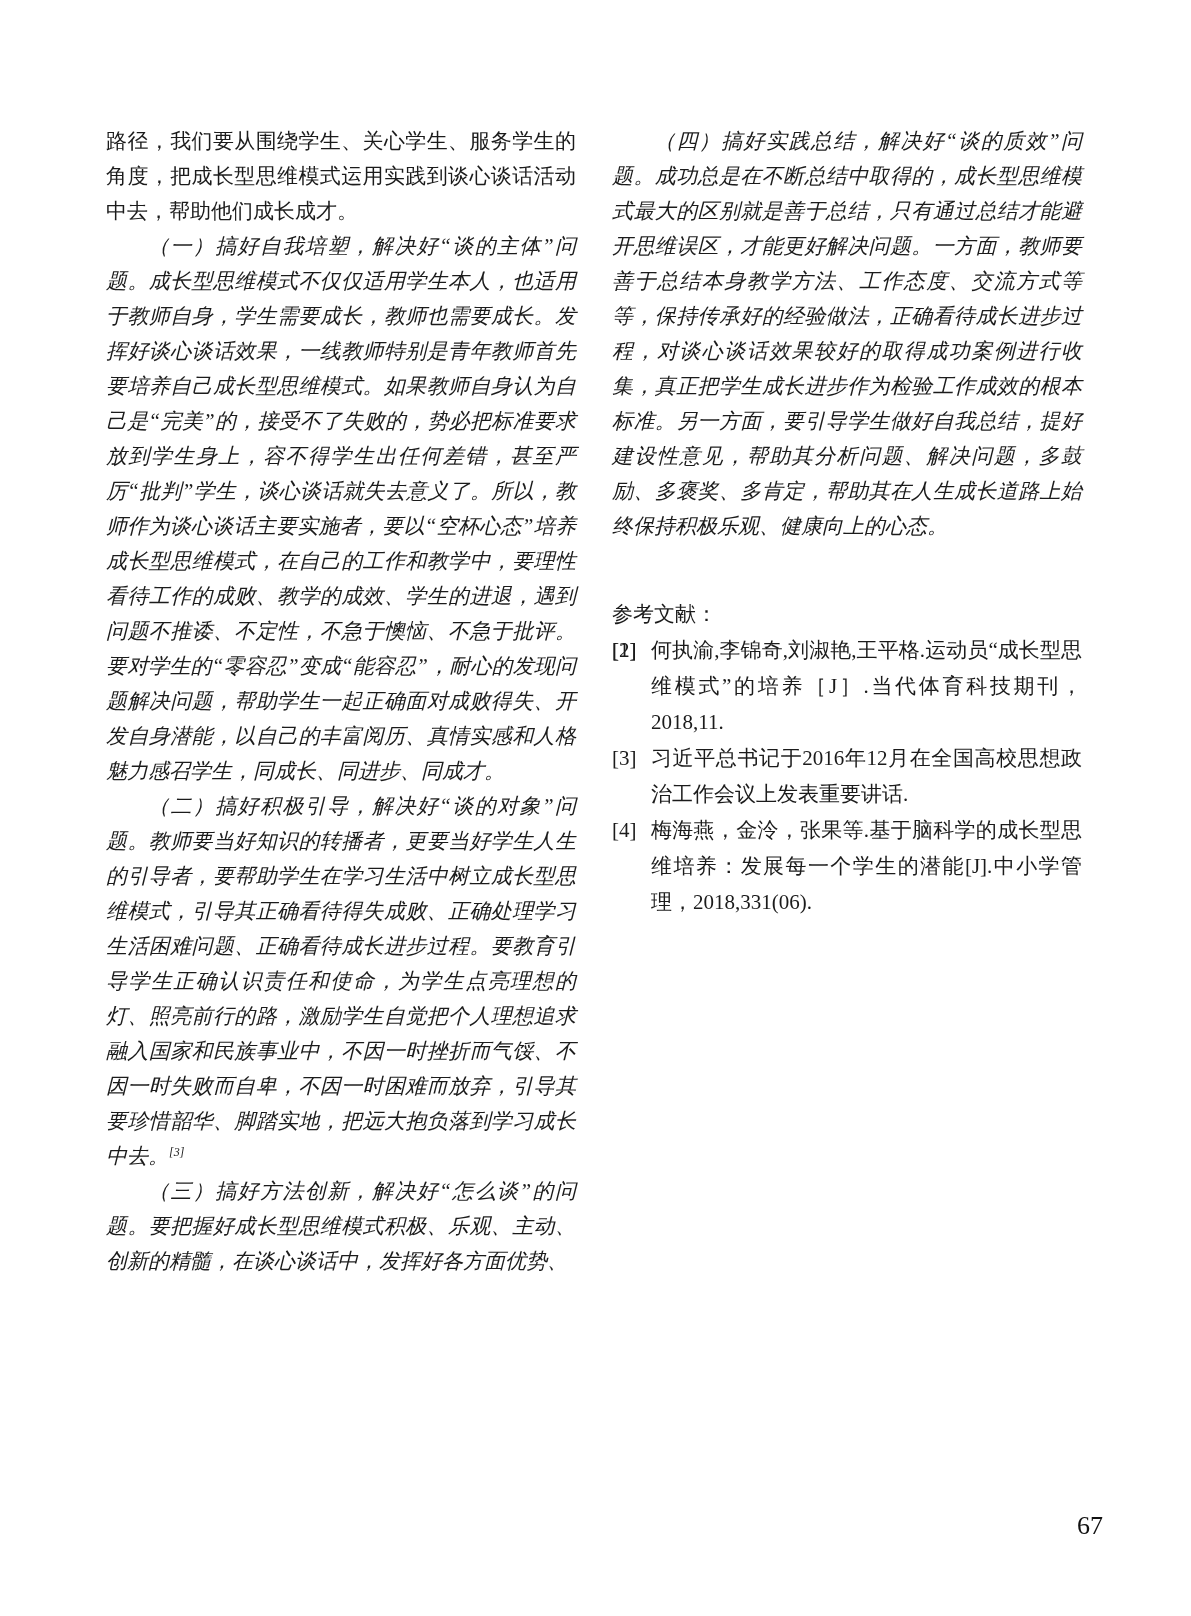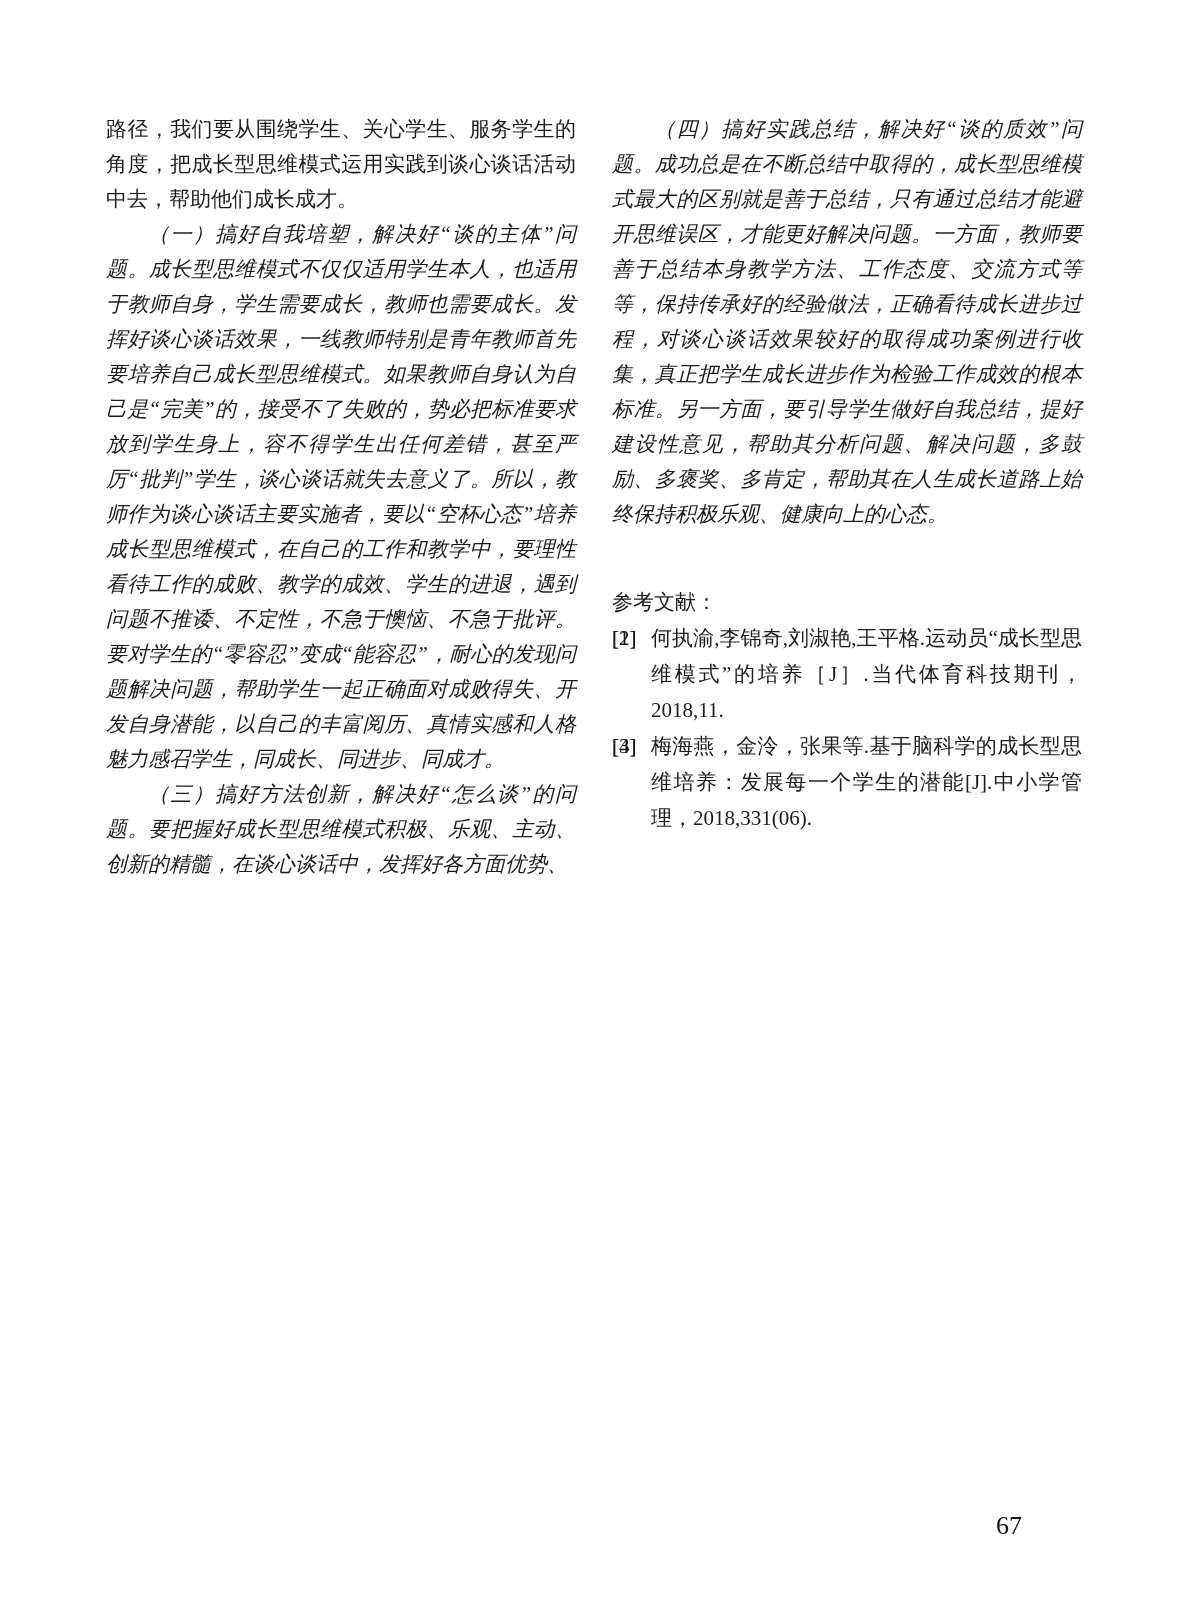--- a/index.html
+++ b/index.html
@@ -12,21 +12,21 @@
     width: 1191px;
     height: 1616px;
     margin: 0 auto;
     background: #ffffff;
     font-family: "Liberation Serif", "DejaVu Serif", serif;
     color: #1b1b1b;
     overflow: hidden;
   }
   .col {
     position: absolute;
-    top: 112px;
+    top: 124px;
     width: 470px;
     font-size: 21px;
     line-height: 35px;
     text-align: justify;
     text-justify: inter-ideograph;
   }
   .col-left  { left: 106px; }
   .col-right { left: 612px; }
   .para {
     margin: 0;
@@ -57,54 +57,55 @@
     text-align: justify;
     text-justify: inter-ideograph;
   }
   .ref-label {
     position: absolute;
     left: 0;
     top: 0;
   }
   .page-number {
     position: absolute;
-    left: 942px;
+    left: 1023px;
     top: 1510px;
     width: 80px;
     text-align: right;
     font-size: 26px;
     line-height: 32px;
     color: #111111;
   }
 </style>
 </head>
 <body>
 
 <div class="page">
 
   <div class="col col-left">
     <p class="para"><span>路径，我们要从围绕学生、关心学生、服务学生的角度，把成长型思维模式运用实践到谈心谈话活动中去，帮助他们成长成才。</span></p>
     <p class="para para-indent"><span>（一）搞好自我培塑，解决好“谈的主体”问题。成长型思维模式不仅仅适用学生本人，也适用于教师自身，学生需要成长，教师也需要成长。发挥好谈心谈话效果，一线教师特别是青年教师首先要培养自己成长型思维模式。如果教师自身认为自己是“完美”的，接受不了失败的，势必把标准要求放到学生身上，容不得学生出任何差错，甚至严厉“批判”学生，谈心谈话就失去意义了。所以，教师作为谈心谈话主要实施者，要以“空杯心态”培养成长型思维模式，在自己的工作和教学中，要理性看待工作的成败、教学的成效、学生的进退，遇到问题不推诿、不定性，不急于懊恼、不急于批评。要对学生的“零容忍”变成“能容忍”，耐心的发现问题解决问题，帮助学生一起正确面对成败得失、开发自身潜能，以自己的丰富阅历、真情实感和人格魅力感召学生，同成长、同进步、同成才。</span></p>
+    <p class="para para-indent"><span>（二）搞好积极引导，解决好“谈的对象”问题。教师要当好知识的转播者，更要当好学生人生的引导者，要帮助学生在学习生活中树立成长型思维模式，引导其正确看待得失成败、正确处理学习生活困难问题、正确看待成长进步过程。要教育引导学生正确认识责任和使命，为学生点亮理想的灯、照亮前行的路，激励学生自觉把个人理想追求融入国家和民族事业中，不因一时挫折而气馁、不因一时失败而自卑，不因一时困难而放弃，引导其要珍惜韶华、脚踏实地，把远大抱负落到学习成长中去。</span><sup class="fnref">[3]</sup></p>
     <p class="para para-indent"><span>（三）搞好方法创新，解决好“怎么谈”的问题。要把握好成长型思维模式积极、乐观、主动、创新的精髓，在谈心谈话中，发挥好各方面优势、</span></p>
   </div>
 
   <div class="col col-right">
     <p class="para para-indent"><span>（四）搞好实践总结，解决好“谈的质效”问题。成功总是在不断总结中取得的，成长型思维模式最大的区别就是善于总结，只有通过总结才能避开思维误区，才能更好解决问题。一方面，教师要善于总结本身教学方法、工作态度、交流方式等等，保持传承好的经验做法，正确看待成长进步过程，对谈心谈话效果较好的取得成功案例进行收集，真正把学生成长进步作为检验工作成效的根本标准。另一方面，要引导学生做好自我总结，提好建设性意见，帮助其分析问题、解决问题，多鼓励、多褒奖、多肯定，帮助其在人生成长道路上始终保持积极乐观、健康向上的心态。</span></p>
 
     <h3 class="refs-heading">参考文献：</h3>
 
     <div class="ref-list">
       <div class="ref-item">
         <span class="ref-label">[1]</span>
       </div>
       <div class="ref-item">
         <span class="ref-label">[2]</span><span class="ref-text">何执渝,李锦奇,刘淑艳,王平格.运动员“成长型思维模式”的培养［J］.当代体育科技期刊，2018,11.</span>
       </div>
       <div class="ref-item">
-        <span class="ref-label">[3]</span>
+        <span class="ref-label">[3]</span><span class="ref-text">习近平总书记于2016年12月在全国高校思想政治工作会议上发表重要讲话.</span>
       </div>
       <div class="ref-item">
         <span class="ref-label">[4]</span><span class="ref-text">梅海燕，金泠，张果等.基于脑科学的成长型思维培养：发展每一个学生的潜能[J].中小学管理，2018,331(06).</span>
       </div>
     </div>
   </div>
 
   <div class="page-number">67</div>
 
 </div>

